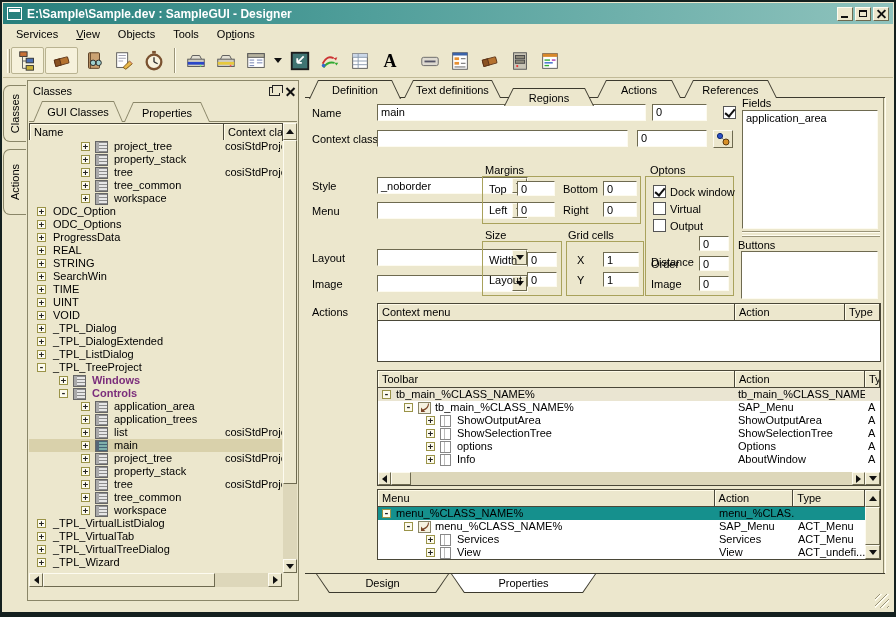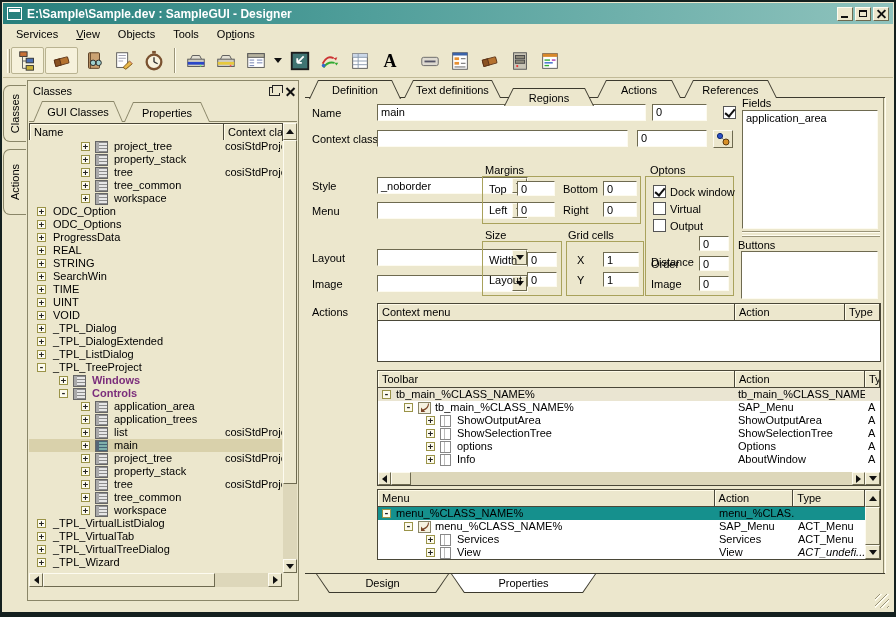--- a/index.html
+++ b/index.html
@@ -775,21 +775,21 @@
             <span class="xcell" style="width: 72px;">ACT_Menu</span>
           </div>
           <div class="xrow">
             <span class="xname" style="width: 338px;">
               <span class="ind" style="width: 48px;"></span>
               <span class="exp">+</span>
               <span class="bxicon"></span>
               <span>View</span>
             </span>
             <span class="xcell" style="width: 79px;">View</span>
-            <span class="xcell" style="width: 72px; font-style: italic;">ACT_undefi...</span>
+            <span class="xcell" style="width: 72px;">ACT_undefi...</span>
           </div>
         </div>
       <div style="width:15px;height:52px;position:relative" class="strack">
         <span class="sthumb" style="position:absolute;left:0;top:0;width:15px;height:38px;display:block"></span>
         <span class="sbtn" style="position:absolute;left:0;top:38px;width:15px;height:14px">
             <span class="tri-d"></span>
           </span>
       </div>
     </div>
   </div>

